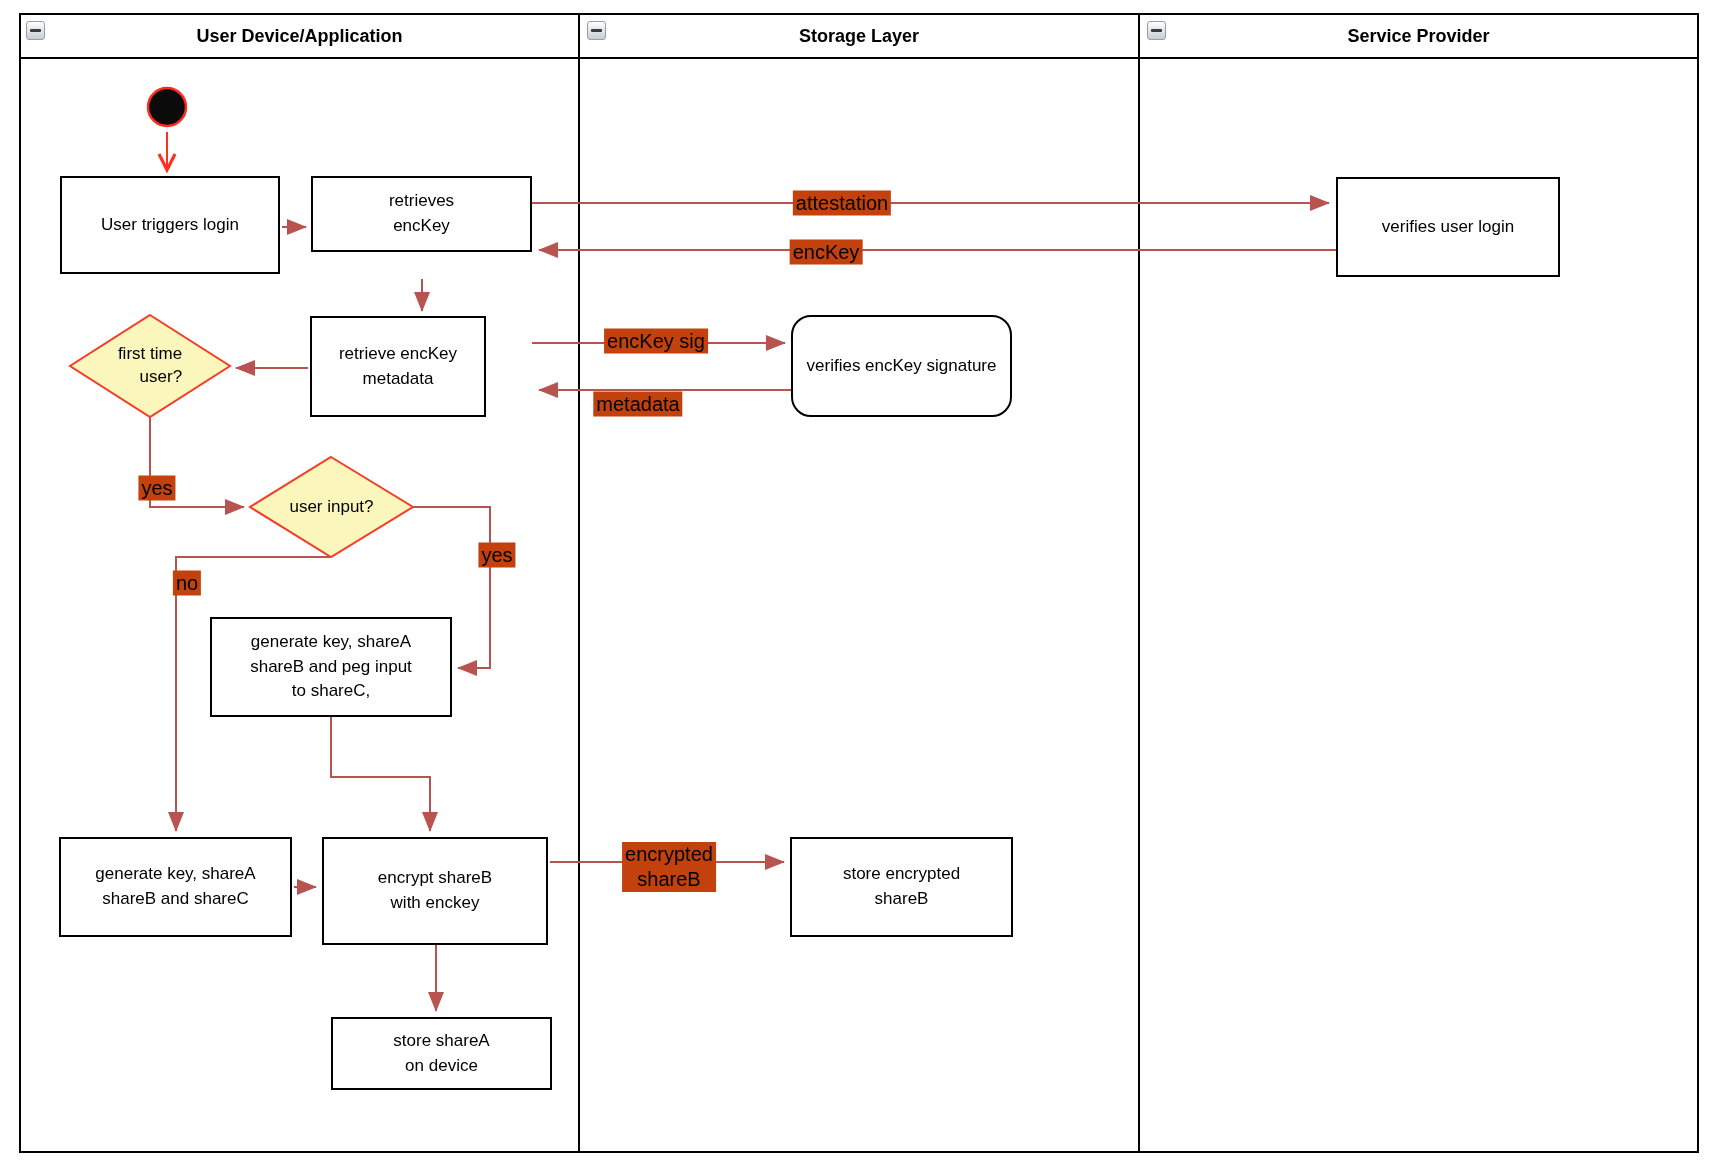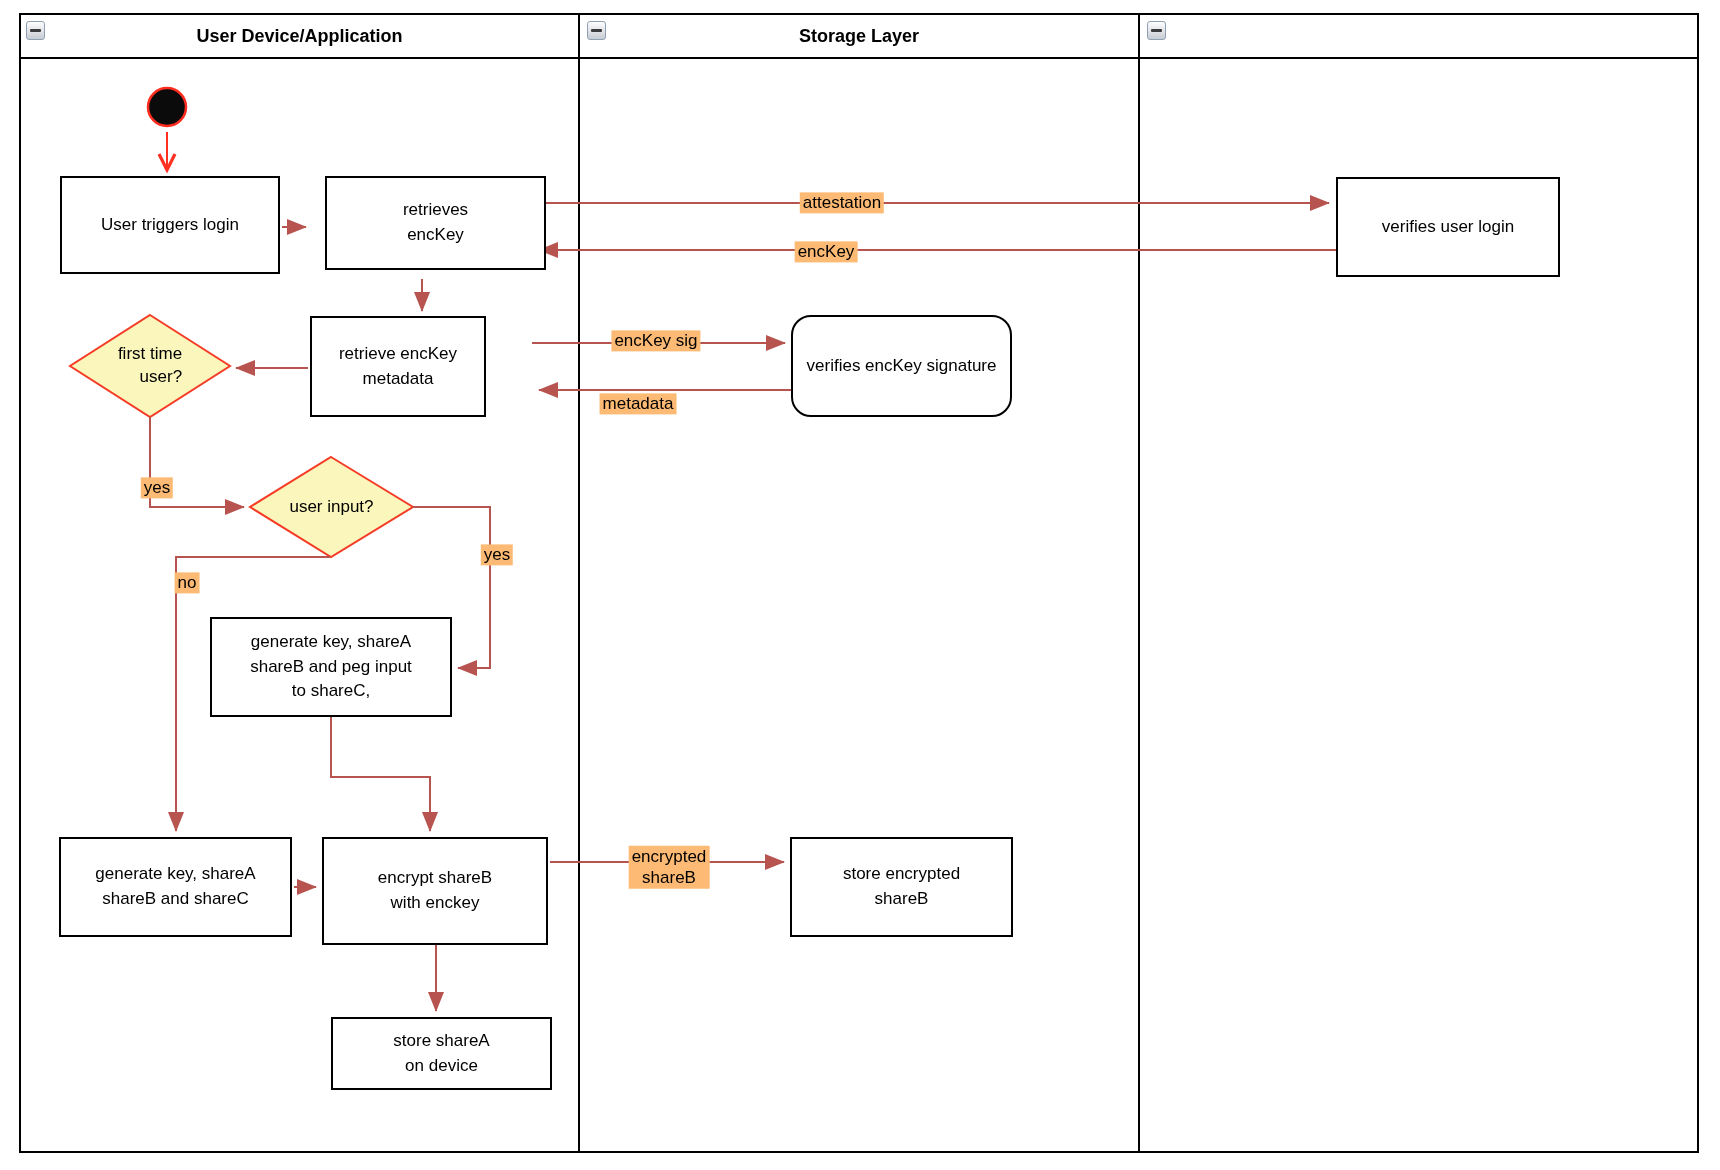--- a/index.html
+++ b/index.html
@@ -25,37 +25,38 @@
 
   
   .node{position:absolute;background:#fff;border:2px solid #000;box-sizing:border-box;
         display:flex;align-items:center;justify-content:center;text-align:center;
         font-size:17px;line-height:1.45;white-space:pre-line;}
   .node.nowrap{white-space:nowrap;overflow:visible;border-radius:20px;}
   .diamond-text{position:absolute;display:flex;align-items:center;justify-content:center;
         text-align:right;font-size:17px;line-height:1.35;white-space:pre-line;}
 
   
-  .edge-label{position:absolute;transform:translate(-50%,-50%);background:#fdba74;
-        padding:0 3px;font-size:17px;line-height:1.25;text-align:center;white-space:pre-line;}
+  .edge-label{position:absolute;transform:translate(-50%,-50%);background:#c2410c;
+        padding:0 3px;font-size:20px;line-height:1.25;text-align:center;white-space:pre-line;}
 </style>
 </head>
 <body>
 
 <div class="pool">
   <div class="lane-divider" style="left:557px"></div>
   <div class="lane-divider" style="left:1117px"></div>
   <div class="pool-header"></div>
 
   <div class="collapse-btn" style="left:5px"></div>
   <div class="collapse-btn" style="left:566px"></div>
   <div class="collapse-btn" style="left:1126px"></div>
 
   <div class="lane-title" style="left:559px;width:558px">Storage Layer</div>
   <div class="lane-title" style="left:0;width:557px">User Device/Application</div>
+  <div class="lane-title" style="left:1119px;width:557px">Service Provider</div>
 </div>
 
 <svg class="wires" viewBox="0 0 1720 1170">
   <defs>
     <marker id="ah" markerWidth="10" markerHeight="8" refX="9.5" refY="4" orient="auto">
       <path d="M0,0 L10,4 L0,8 Z" fill="#B85450"></path>
     </marker>
     <marker id="ahopen" markerWidth="11" markerHeight="11" refX="8.5" refY="5" orient="auto">
       <path d="M1,1 L9,5 L1,9" fill="none" stroke="#FF3020" stroke-width="1.6"></path>
     </marker>
@@ -79,21 +80,21 @@
     <path d="M413,507 L490,507 L490,668 L458,668" marker-end="url(#ah)"></path>
     <path d="M330,557 L176,557 L176,831" marker-end="url(#ah)"></path>
     <path d="M331,717 L331,777 L430,777 L430,831" marker-end="url(#ah)"></path>
     <path d="M294,887 L316,887" marker-end="url(#ah)"></path>
     <path d="M550,862 L784,862" marker-end="url(#ah)"></path>
     <path d="M436,939 L436,1011" marker-end="url(#ah)"></path>
   </g>
 </svg>
 
 <div class="node" style="left:60px;top:176px;width:220px;height:98px">User triggers login</div>
-<div class="node" style="left:325px;top:176px;width:221px;height:94px">retrieves
+<div class="node" style="left:311px;top:176px;width:221px;height:76px">retrieves
 encKey</div>
 <div class="node" style="left:1336px;top:177px;width:224px;height:100px">verifies user login</div>
 <div class="node" style="left:310px;top:316px;width:176px;height:101px">retrieve encKey
 metadata</div>
 <div class="node nowrap" style="left:791px;top:315px;width:221px;height:102px">verifies encKey signature</div>
 <div class="node" style="left:210px;top:617px;width:242px;height:100px">generate key, shareA
 shareB and peg input
 to shareC,</div>
 <div class="node" style="left:59px;top:837px;width:233px;height:100px">generate key, shareA
 shareB and shareC</div>

